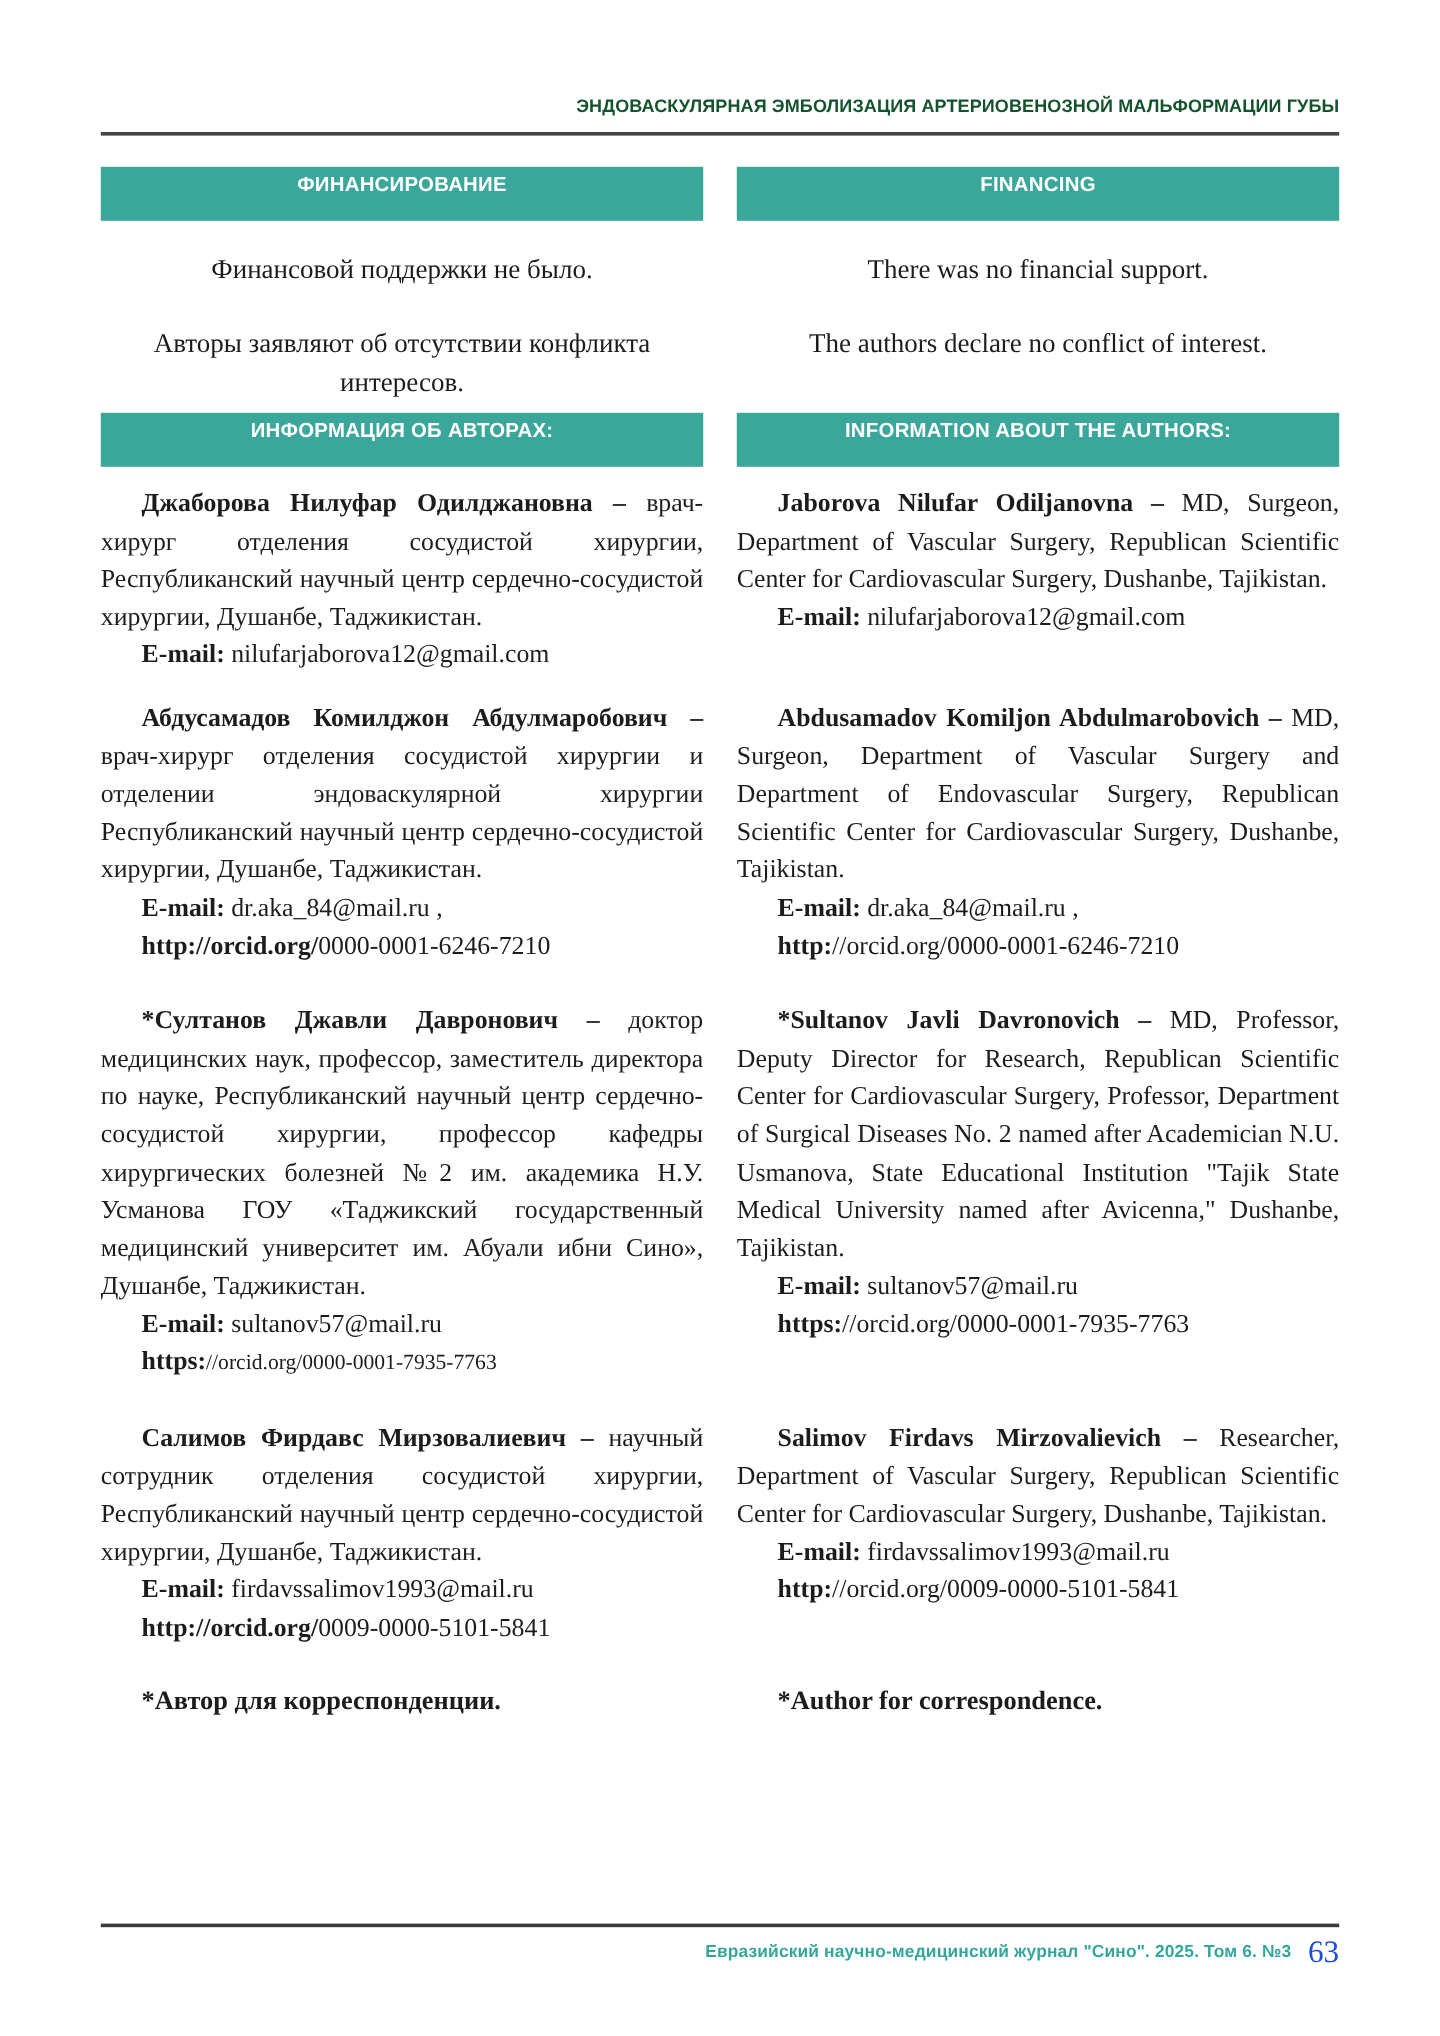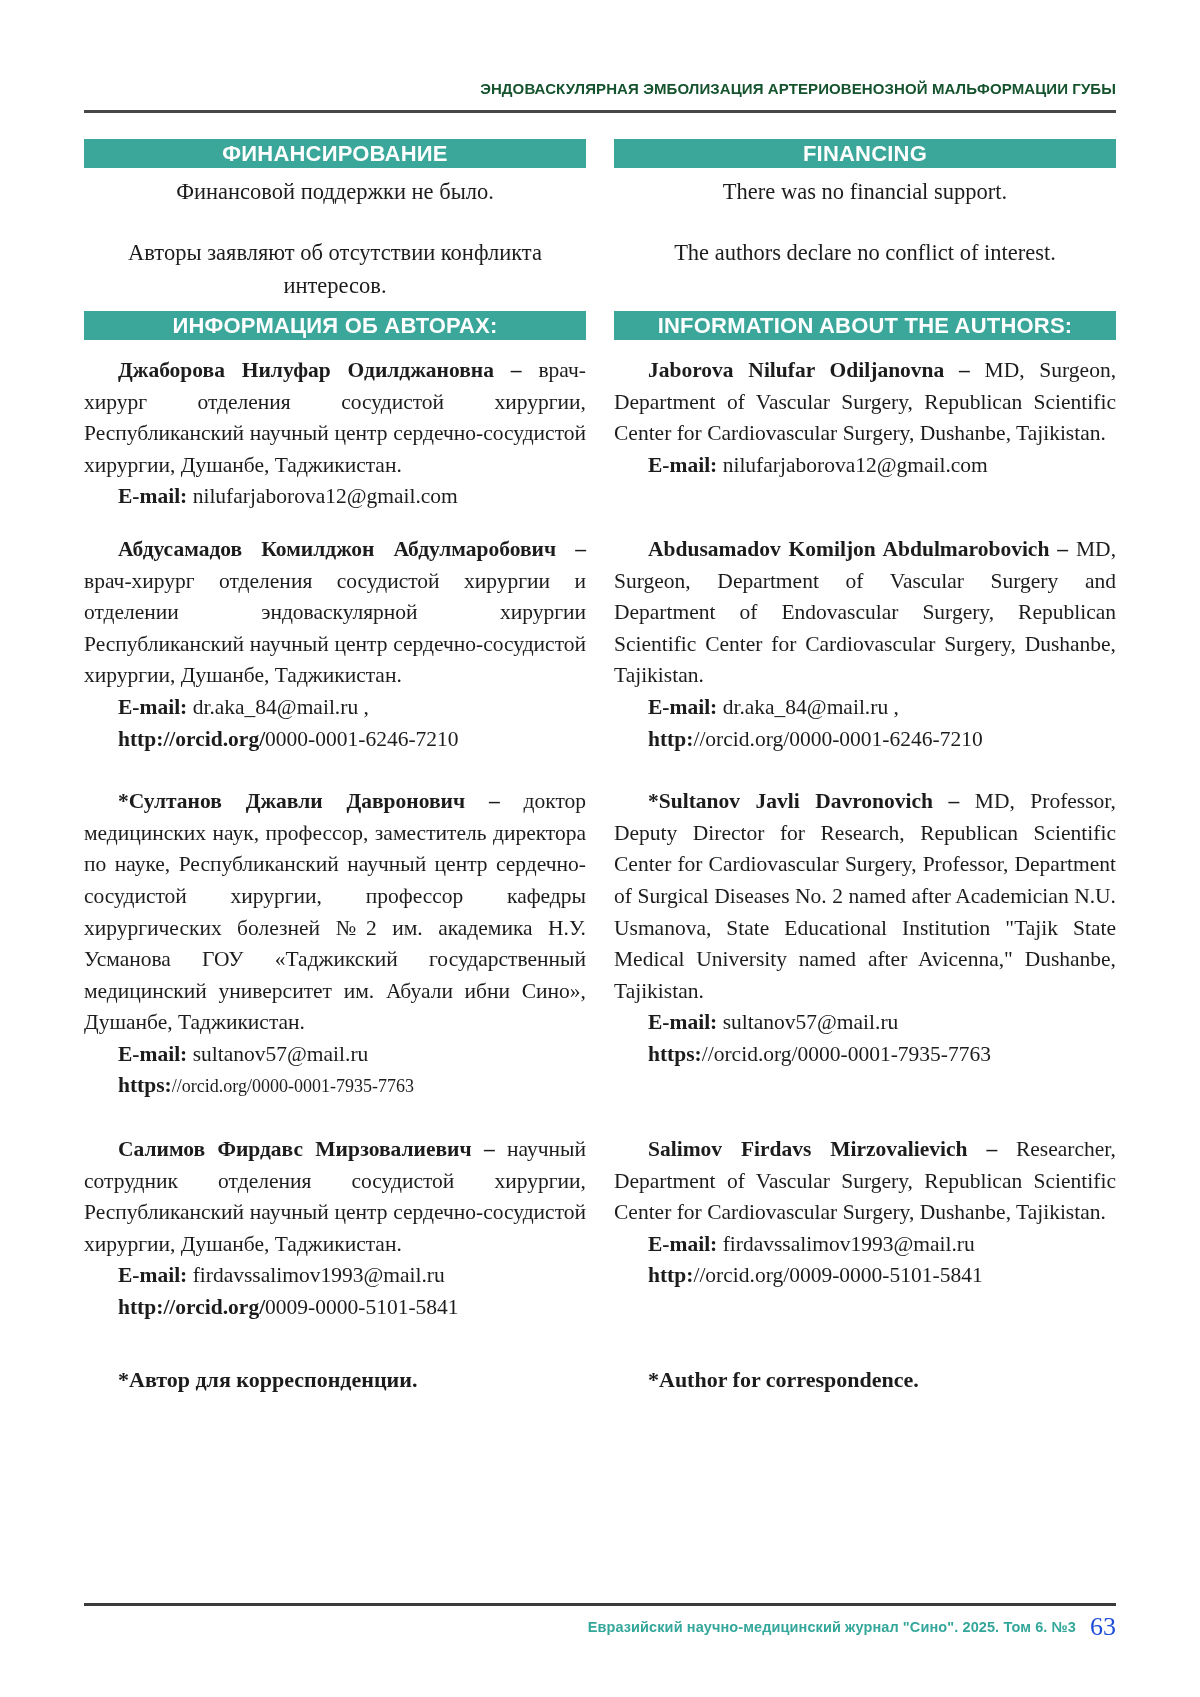--- a/index.html
+++ b/index.html
@@ -11,33 +11,33 @@
   .content{position:absolute;left:84px;top:0;width:1032px;}
   .running-head{
     margin-top:80px;text-align:right;
     font-family:"Liberation Sans", sans-serif;font-weight:700;font-size:15px;
     color:#14532d;letter-spacing:0.1px;line-height:18px;
   }
   .rule{border:0;border-top:3px solid #474747;margin:12px 0 0 0;}
   .grid{display:grid;grid-template-columns:1fr 1fr;column-gap:28px;}
   .bar{
     background:#3aa79a;color:#ffffff;text-align:center;
-    font-family:"Liberation Sans", sans-serif;font-weight:700;font-size:22px;
-    height:29px;line-height:29px;letter-spacing:0.2px;
+    font-family:"Liberation Sans", sans-serif;font-weight:700;font-size:17px;
+    height:45px;line-height:29px;letter-spacing:0.2px;
   }
   .row-bars1{margin-top:26px;}
-  .row-stmt1{padding:7px 0 16px;}
+  .row-stmt1{padding:24px 0 16px;}
   .row-stmt2{padding:12px 0 9px;}
   .stmt{font-size:22.5px;line-height:33px;text-align:center;margin:0;}
   .pair{align-items:start;}
   .pair-1{margin-top:15px;}
   .pair-2{margin-top:21px;}
   .pair-3{margin-top:31px;}
   .pair-4{margin-top:31px;}
-  .corr-row{margin-top:40px;}
+  .corr-row{margin-top:28px;}
   .bio{font-size:21.5px;line-height:31.6px;text-align:justify;text-indent:34px;margin:0;}
   .line{font-size:21.5px;line-height:31.6px;margin:0;padding-left:34px;}
   .b{font-weight:700;}
   .small{font-size:18px;}
   .corr{font-size:22px;line-height:32px;font-weight:700;margin:0;padding-left:34px;}
   .footer{position:absolute;left:84px;width:1032px;top:1603px;}
   .footer-rule{border:0;border-top:3px solid #3b3b3b;margin:0;}
   .footer-row{
     display:flex;justify-content:flex-end;align-items:center;gap:14px;margin-top:6px;
   }

